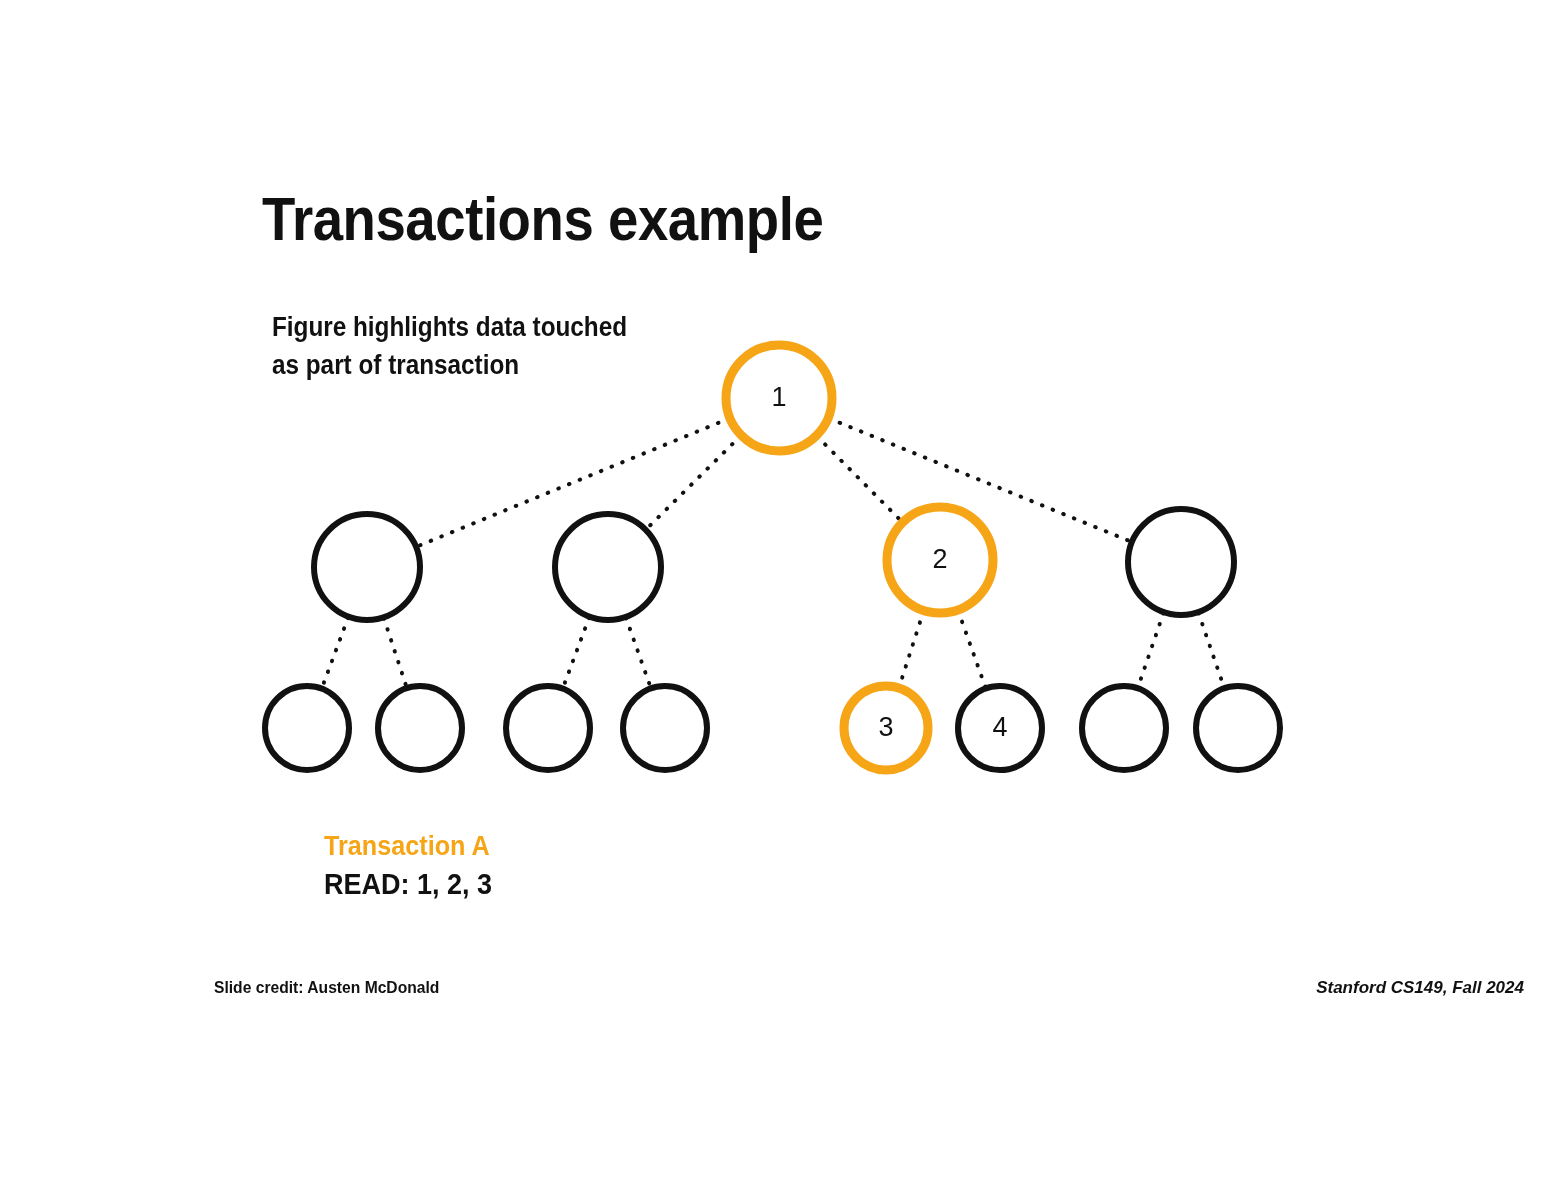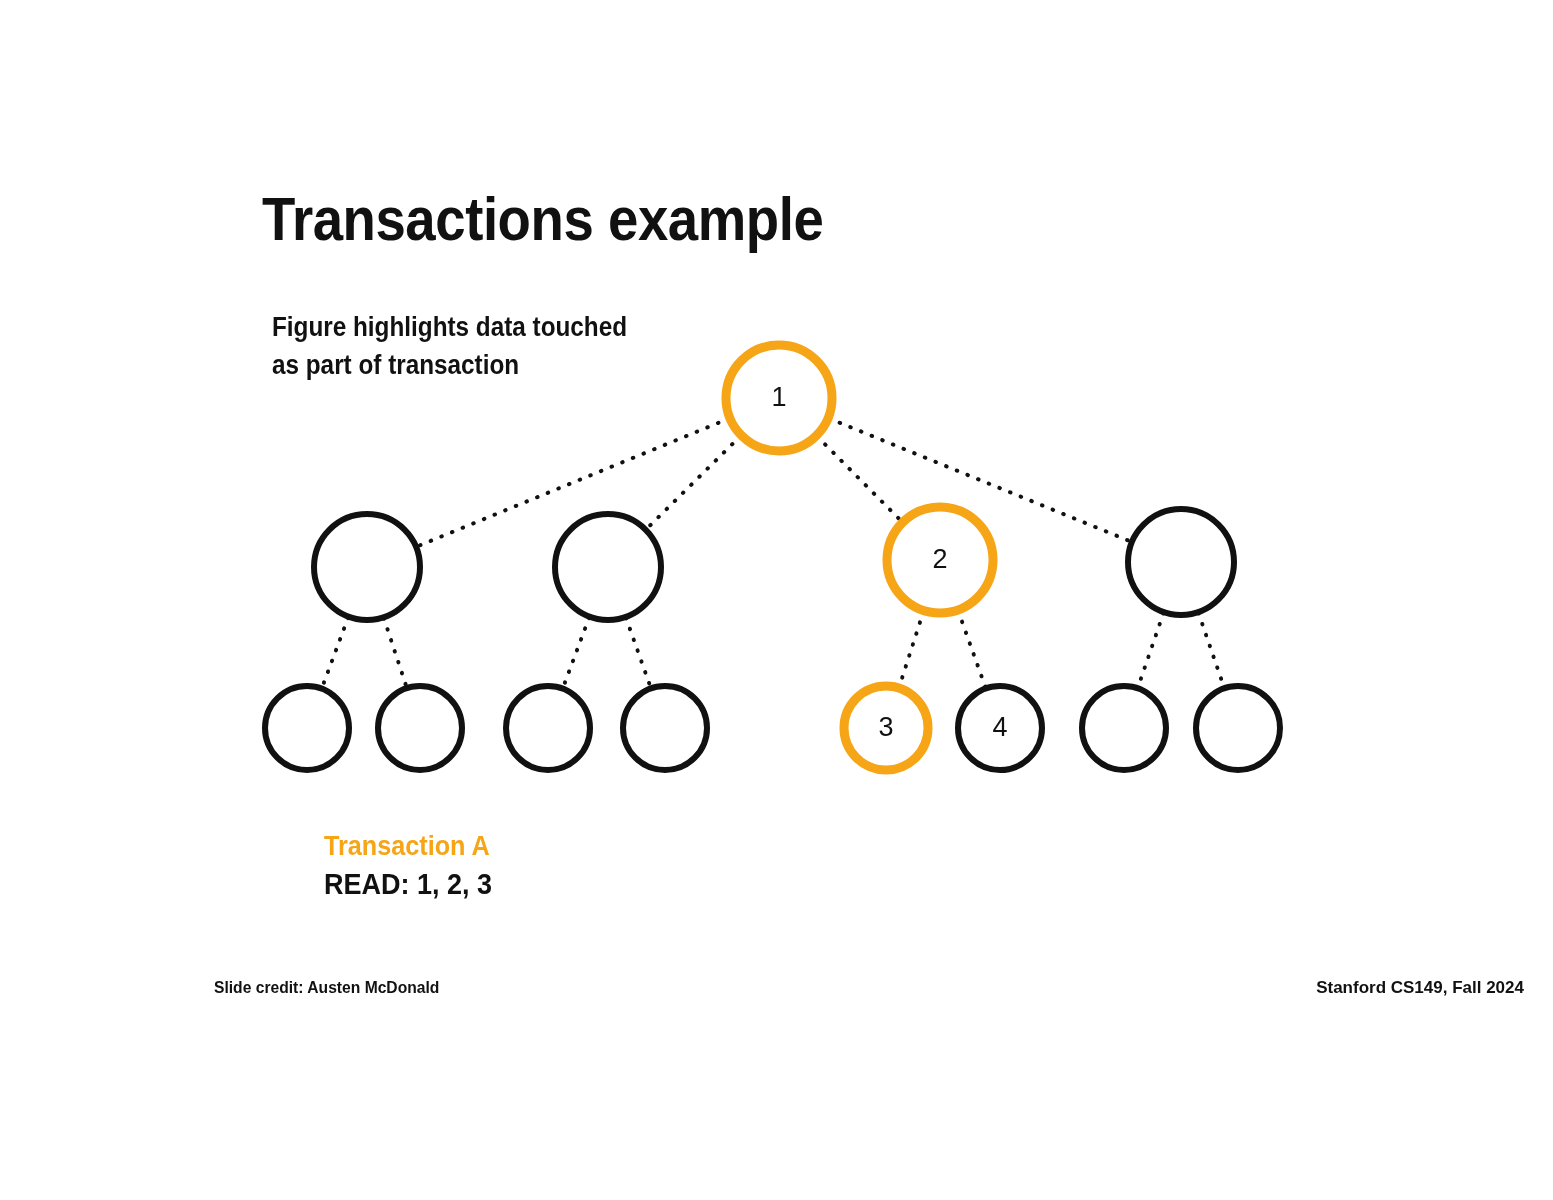--- a/index.html
+++ b/index.html
@@ -92,20 +92,21 @@
   }
   .footer-right {
     position: absolute;
     right: 29px;
     top: 978px;
     font-size: 17px;
     font-weight: bold;
     color: #111111;
     white-space: nowrap;
     text-align: right;
+    font-style: italic;
   }
   .node-label {
     font-family: "Liberation Sans", sans-serif;
     font-size: 27px;
     fill: #111111;
     text-anchor: middle;
     dominant-baseline: middle;
   }
 </style>
 </head>

